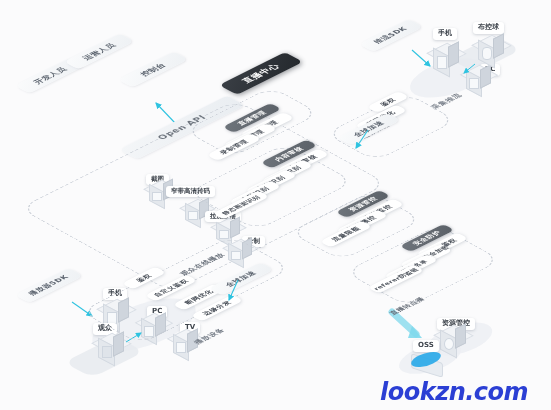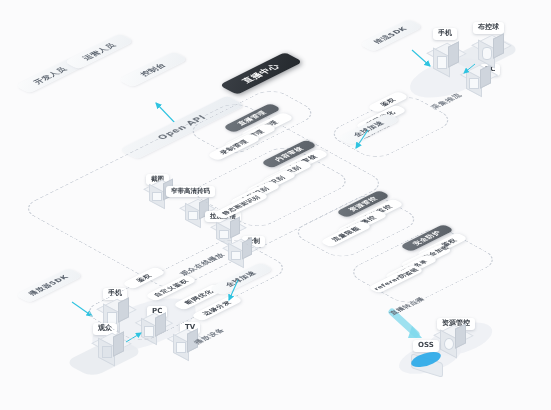--- a/index.html
+++ b/index.html
@@ -412,14 +412,17 @@
   <div class="tag" style="left:413px;top:340px;font-size:7px;">
     <span>OSS</span>
   </div>
   <div style="position:absolute;left:411px;top:352px;width:34px;height:22px;">
     <div style="position:absolute;left:0;top:6px;width:30px;height:13px;background:#e8ecf1;border-radius:3px;
                 transform:matrix(1,0.30,0,1,0,0);border:1px solid #d5dbe3;"></div>
     <div style="position:absolute;left:2px;top:0px;width:26px;height:15px;background:#2aa9e8;border-radius:50%;
                 transform:matrix(1,-0.50,0.94,0.52,0,0);opacity:.92;"></div>
   </div>
 
+  <div class="wm" style="left:380px;top:378px;font-size:24px;">
+    <span>lookzn.com</span>
+  </div>
 
 </div>
 
 </body></html>

